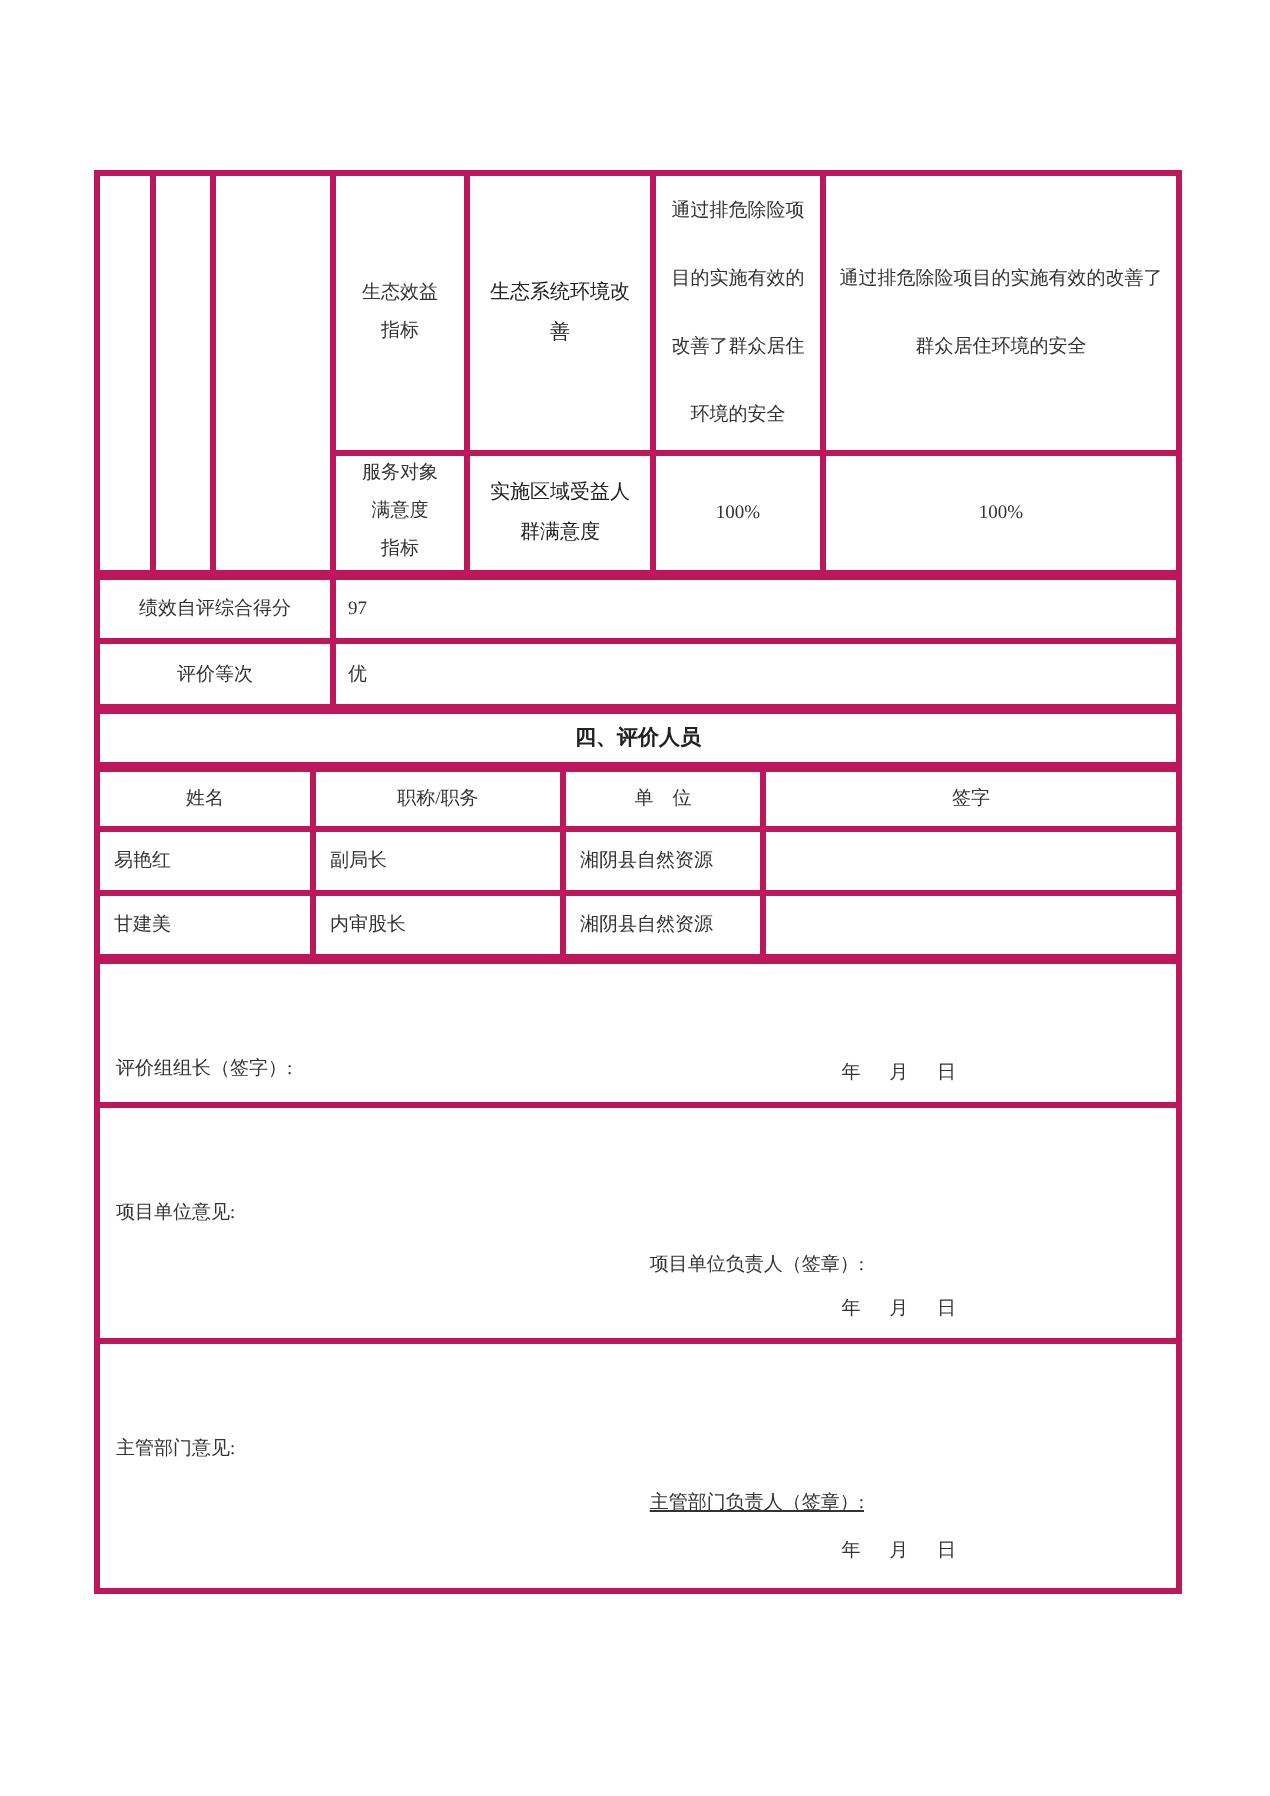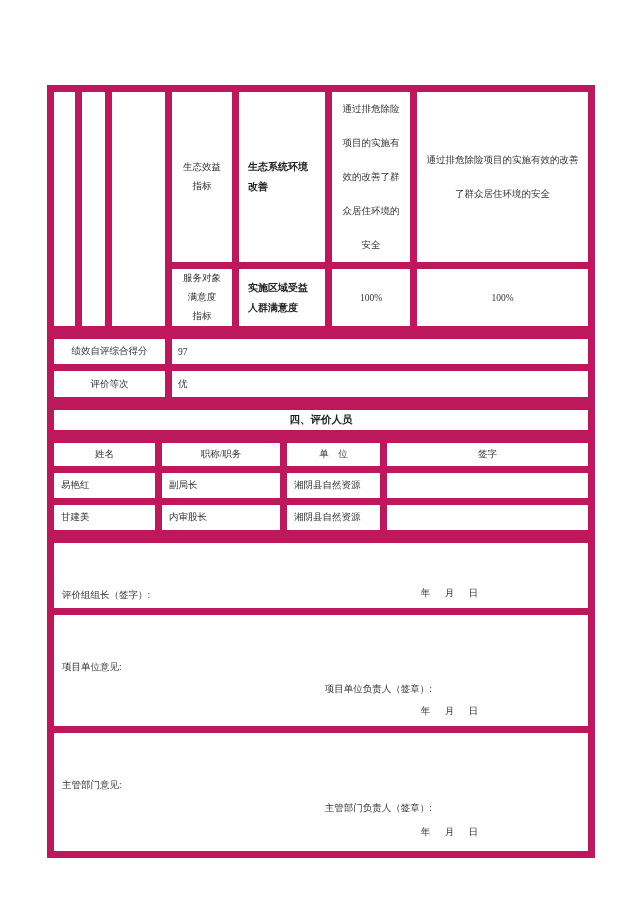--- a/index.html
+++ b/index.html
@@ -6,30 +6,30 @@
   html,body { background:#e9e9e9; }
   body { font-family:"Liberation Serif","DejaVu Serif",serif; }
   .page {
     position:relative; width:635px; height:898px;
     background:#ffffff; margin:0 auto; overflow:hidden;
     color:#333333;
   }
   .doc { position:absolute; left:47px; top:85px; width:541px; }
   table { border-collapse:collapse; table-layout:fixed; width:541px; }
   table + table { margin-top:-1px; }
-  td { border:7px solid #be185d; vertical-align:middle; font-size:9.5px; color:#333333; overflow:hidden; }
+  td { border:3px solid #be185d; vertical-align:middle; font-size:9.5px; color:#333333; overflow:hidden; }
 
   
   .h140 td{height:140px} .h55 td{height:55px} .h32 td{height:32px} .h33 td{height:33px}
   .h27 td{height:27px} .h30 td{height:30px} .h72 td{height:72px} .h118 td{height:118px} .h125 td{height:125px}
   .h140 td[rowspan]{height:auto}
 
   
   .lvl   { text-align:center; white-space:pre-line; line-height:19px; }
-  .iname { font-weight:bold; font-size:10px; line-height:20px; padding:0 9px; color:#222; }
+  .iname { text-align:center; font-weight:normal; font-size:10px; line-height:20px; padding:0 9px; color:#222; }
   .ptext { text-align:center; line-height:34px; padding:0 7px; }
   .ptextw{ text-align:center; line-height:34px; padding:0 6px; }
   .pct   { text-align:center; }
 
   
   .cell-center { text-align:center; }
   .cell-value  { text-align:left; padding-left:6px; }
 
   
   .section-title { text-align:center; font-weight:bold; font-size:10.5px; color:#222; }
@@ -39,21 +39,21 @@
   .td-l { text-align:left; padding-left:7px; }
 
   
   .block { position:relative; }
   .block .lbl    { position:absolute; left:8px; top:9px; font-size:9.5px;margin-top:37px; }
   .block .signer { position:absolute; right:156px; font-size:9.5px; }
   .block .date   { position:absolute; right:110px; font-size:9.5px; word-spacing:12px; white-space:pre; }
   .block-leader  .date   { bottom:8px; }
   .block-project .signer { bottom:30px; }
   .block-project .date   { bottom:8px; }
-  .block-dept    .signer { bottom:36px; }
+  .block-dept    .signer { bottom:36px;text-decoration:underline; }
   .block-dept    .date   { bottom:12px; }
 </style>
 </head>
 <body>
 
 <div class="page">
   <div class="doc">
 
     <table>
       <colgroup>

